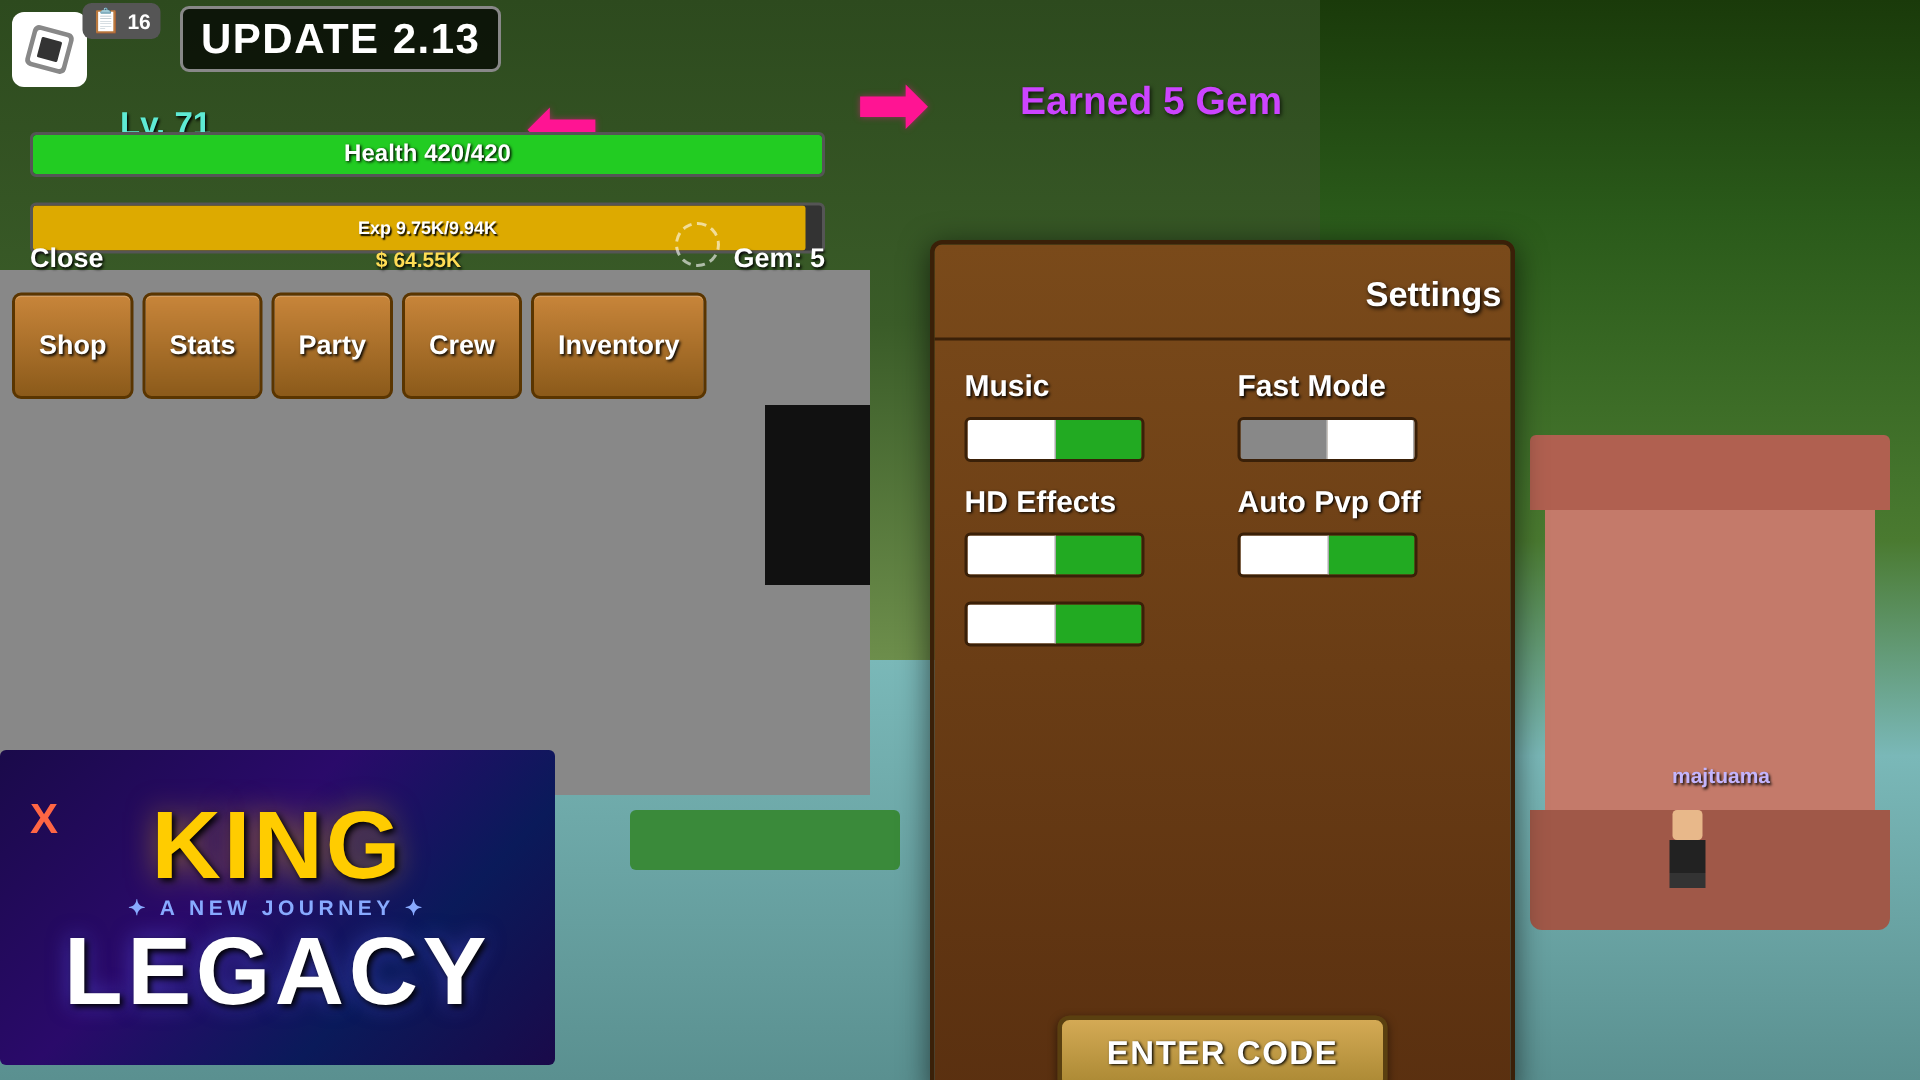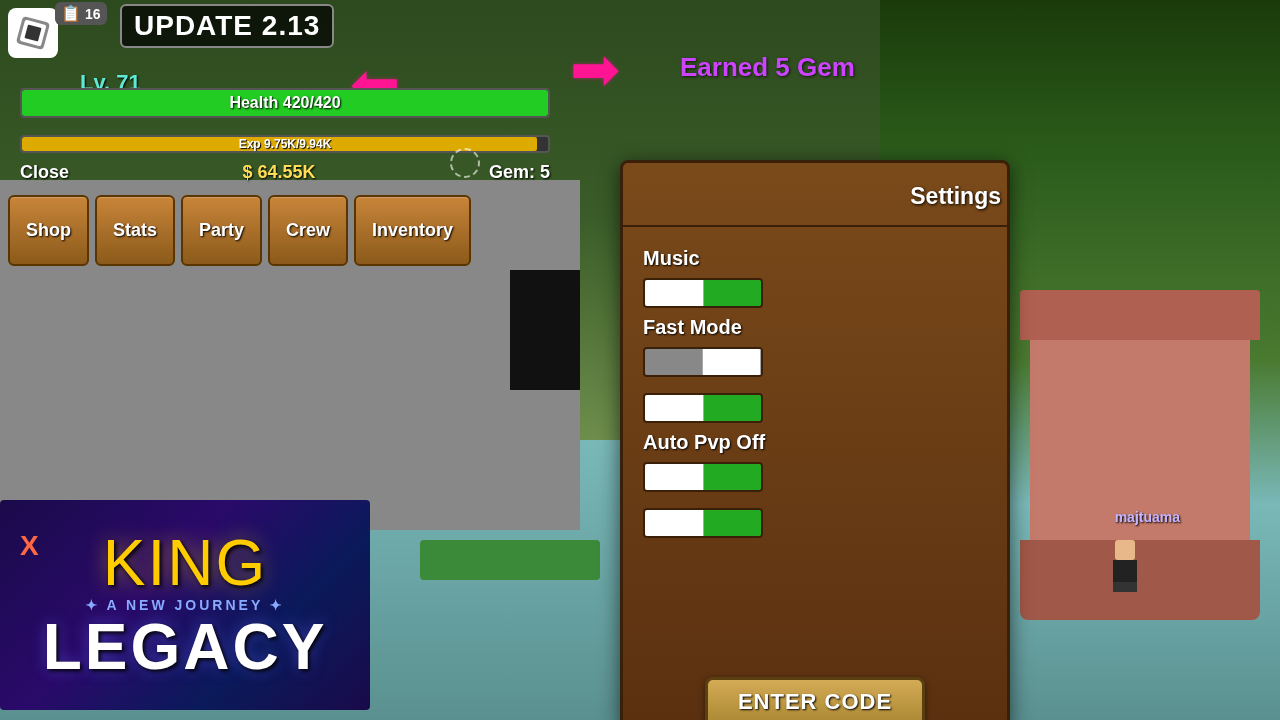--- a/index.html
+++ b/index.html
@@ -269,21 +269,21 @@
       font-weight: bold;
       text-shadow: 1px 1px 2px black;
     }
 
     
     .exp-bar-container {
       position: absolute;
       top: 135px;
       left: 20px;
       width: 530px;
-      height: 18px;
+      height: 34px;
       background: #333;
       border-radius: 4px;
       border: 2px solid #555;
       overflow: hidden;
     }
     .exp-bar-fill {
       height: 100%;
       background: #ddaa00;
       border-radius: 2px;
     }
@@ -314,21 +314,21 @@
     }
     .close-btn {
       color: white;
       font-size: 18px;
       font-weight: bold;
       text-shadow: 1px 1px 2px black;
       cursor: pointer;
     }
     .money-display {
       color: #ffdd55;
-      font-size: 18px;
+      font-size: 14px;
       font-weight: bold;
       text-shadow: 1px 1px 2px black;
     }
     .gem-display {
       color: white;
       font-size: 18px;
       font-weight: bold;
       text-shadow: 1px 1px 2px black;
     }
 
@@ -386,24 +386,23 @@
       text-shadow: 1px 1px 3px black;
       border-bottom: 2px solid #3a2008;
     }
 
     .settings-content {
       padding: 20px;
     }
 
     .settings-row {
       display: flex;
-      gap: 8px;
+      gap: 20px;
       margin-bottom: 16px;
       align-items: flex-start;
-      flex-direction: column;
     }
 
     .settings-item {
       flex: 1;
     }
 
     .settings-label {
       color: white;
       font-size: 20px;
       font-weight: bold;
@@ -473,21 +472,21 @@
       border-radius: 4px;
       display: flex;
       flex-direction: column;
       align-items: center;
       justify-content: center;
       overflow: hidden;
     }
     .logo-king {
       color: #ffcc00;
       font-size: 64px;
-      font-weight: 400;
+      font-weight: 700;
       text-shadow: 2px 2px 4px black, 0 0 20px rgba(255,200,0,0.5);
       line-height: 1;
       letter-spacing: 2px;
     }
     .logo-subtitle {
       color: #88aaff;
       font-size: 14px;
       font-weight: bold;
       letter-spacing: 3px;
       margin: 2px 0;
@@ -603,20 +602,21 @@
         <div class="settings-label">Fast Mode</div>
         <div class="toggle-slider">
           <div class="toggle-left-grey"></div>
           <div class="toggle-left" style="background: white;"></div>
         </div>
       </div>
     </div>
 
     <div class="settings-row">
       <div class="settings-item">
+        <div class="settings-label">HD Effects</div>
         <div class="toggle-slider">
           <div class="toggle-left"></div>
           <div class="toggle-right"></div>
         </div>
       </div>
       <div class="settings-item">
         <div class="settings-label">Auto Pvp Off</div>
         <div class="toggle-slider">
           <div class="toggle-left"></div>
           <div class="toggle-right"></div>

